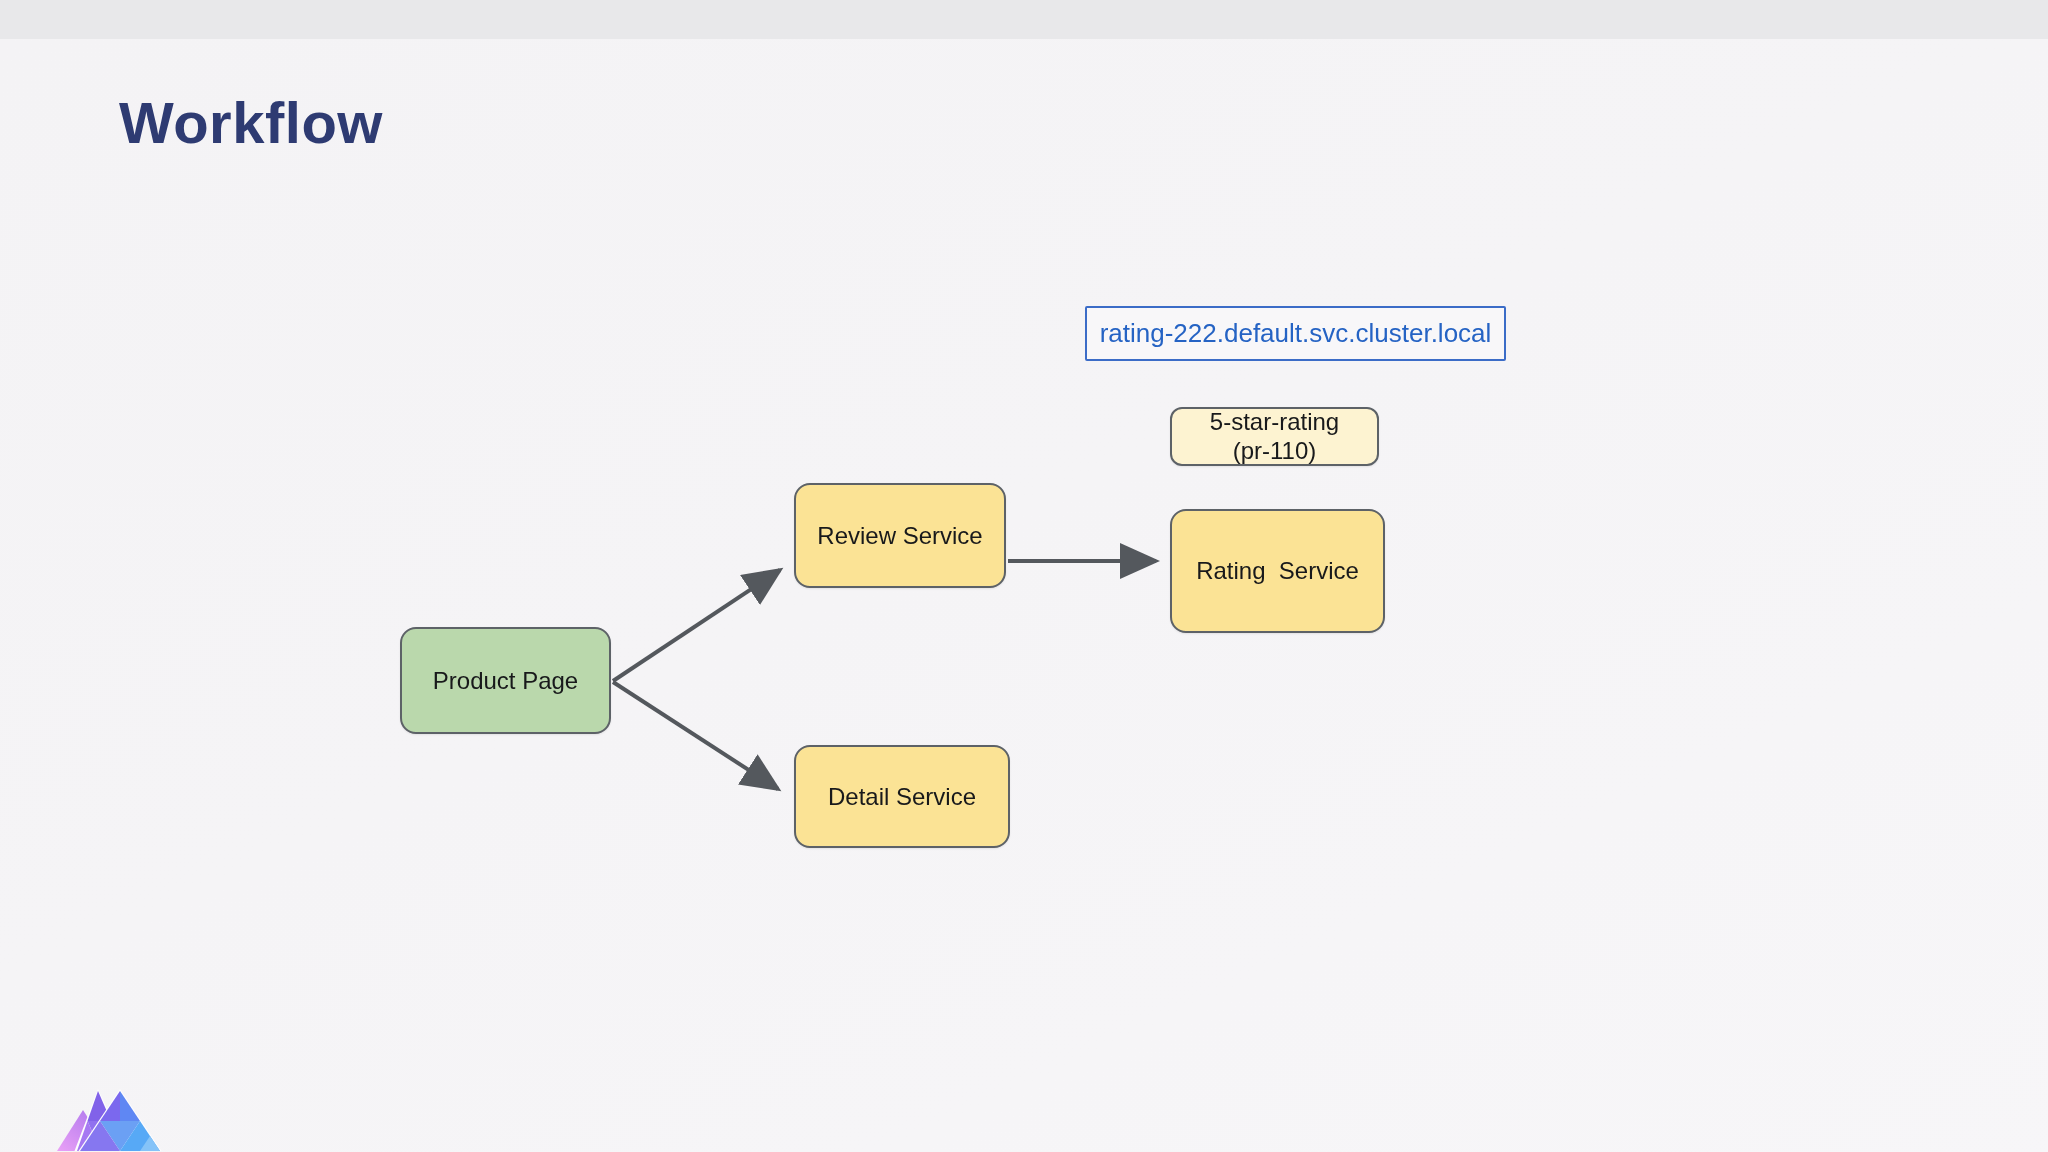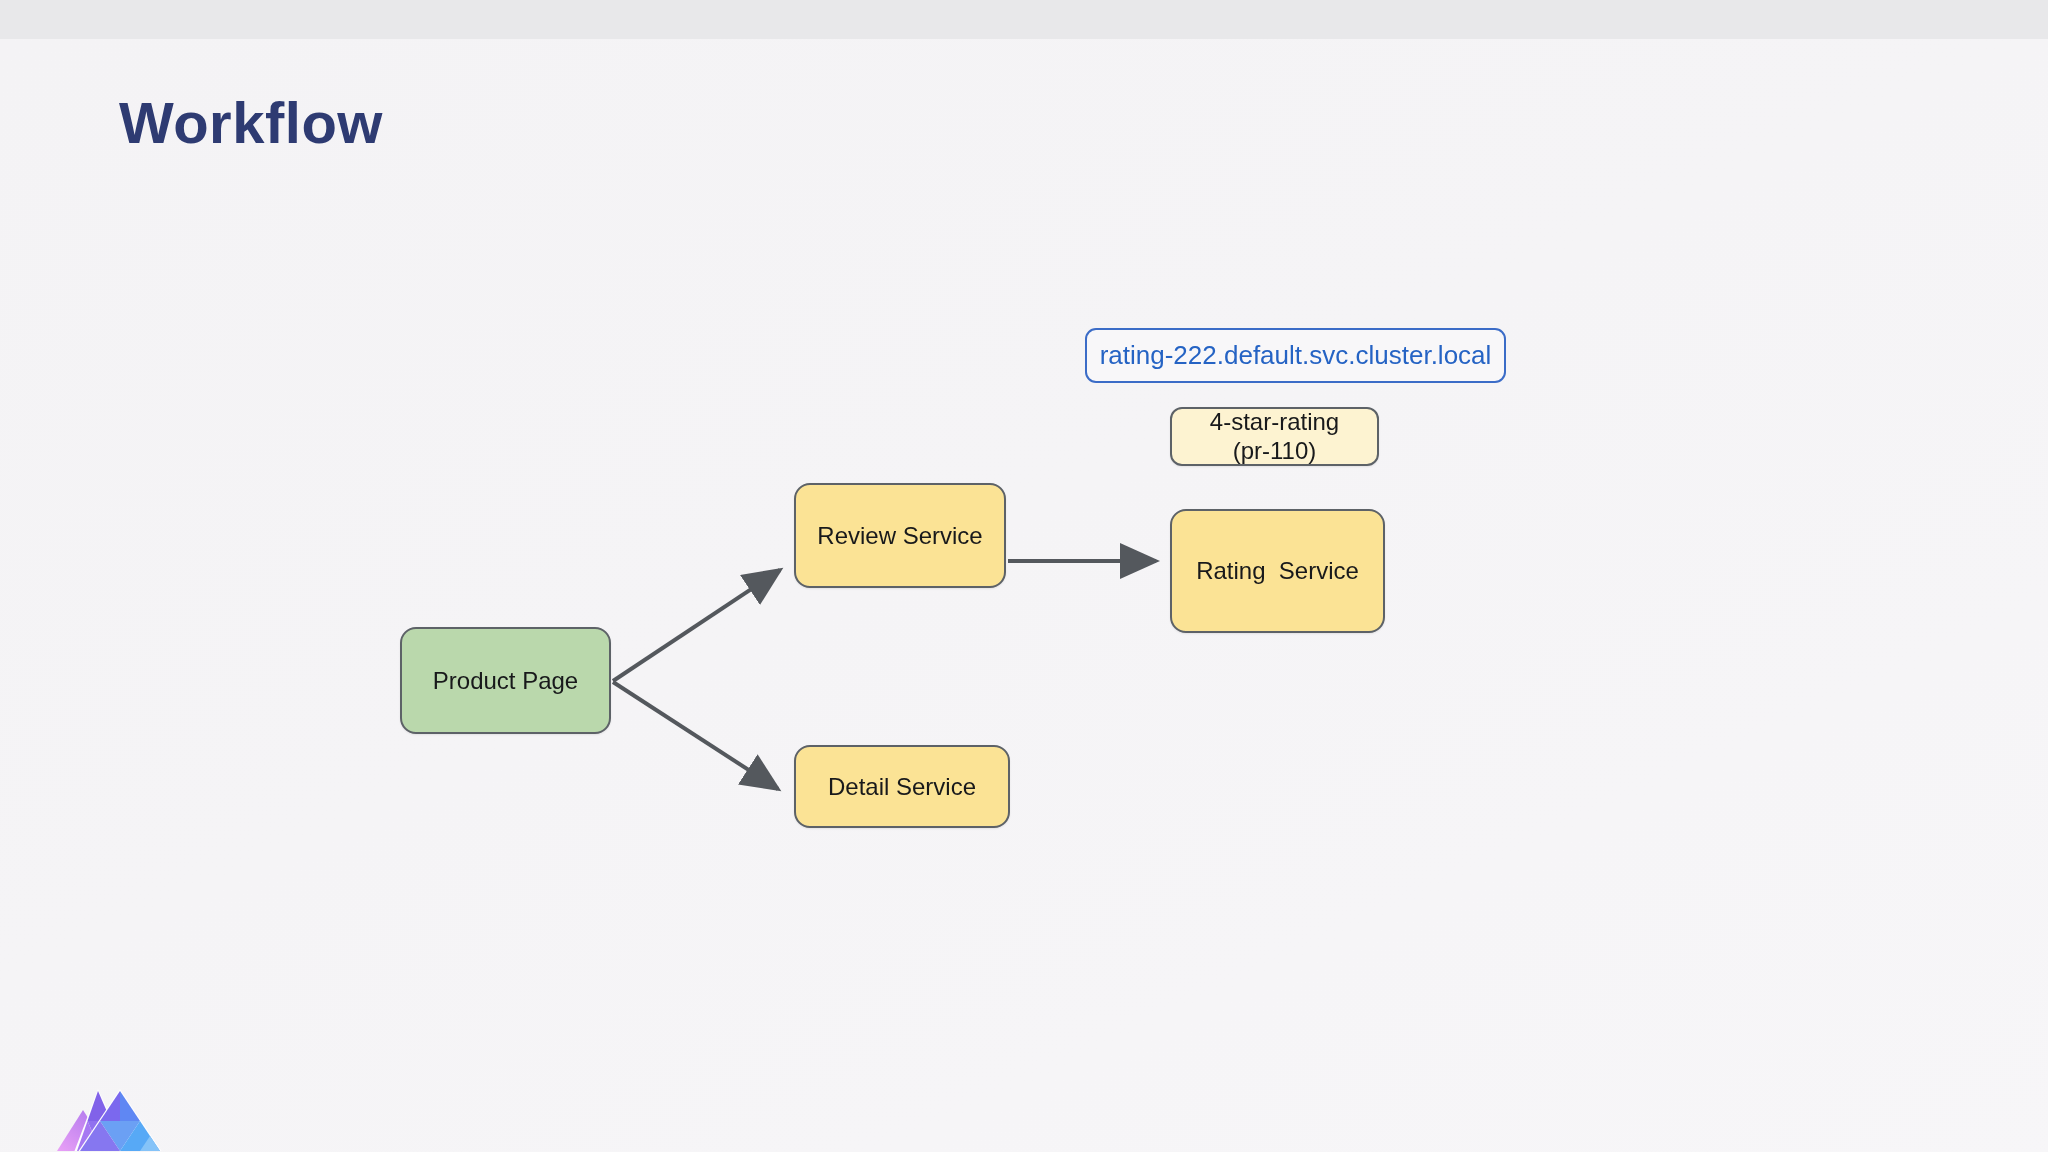--- a/index.html
+++ b/index.html
@@ -46,43 +46,43 @@
     align-items: center;
     justify-content: center;
     font-size: 24px;
     color: #18191b;
     box-shadow: 0 1px 2px rgba(0,0,0,0.08);
   }
   .node .label { white-space: pre; }
   .node-product  { left: 400px; top: 588px; width: 211px; height: 107px; background: #bad8ac; }
   .node-review   { left: 794px; top: 444px; width: 212px; height: 105px; background: #fbe395; }
   .node-rating   { left: 1170px; top: 470px; width: 215px; height: 124px; background: #fbe395; }
-  .node-detail   { left: 794px; top: 706px; width: 216px; height: 83px; background: #fbe395; }
+  .node-detail   { left: 794px; top: 706px; width: 216px; height: 103px; background: #fbe395; }
   .pr-badge {
     position: absolute;
     left: 1170px; top: 368px; width: 209px; height: 59px;
     box-sizing: border-box;
     background: #fdf3d1;
     border: 2.5px solid #5d6267;
     border-radius: 12px;
     display: flex;
     flex-direction: column;
     align-items: center;
     justify-content: center;
     font-size: 24px;
     line-height: 1.2;
     color: #18191b;
     box-shadow: 0 1px 2px rgba(0,0,0,0.08);
   }
   .url-box {
     position: absolute;
-    left: 1085px; top: 289px; width: 421px; height: 55px;
+    left: 1085px; top: 267px; width: 421px; height: 55px;
     box-sizing: border-box;
     border: 2.5px solid #3b6cc7;
-    border-radius: 11px;
+    border-radius: 2px;
     background: #f8f7f9;
     display: flex;
     align-items: center;
     justify-content: center;
     font-size: 26px;
     color: #2563c4;
   }
   .logo {
     position: absolute;
     left: 56px;
@@ -115,21 +115,21 @@
       <line x1="613" y1="642" x2="780" y2="531" stroke="#54585d" stroke-width="4" marker-end="url(#arrowhead)"></line>
       <line x1="613" y1="643" x2="778" y2="750" stroke="#54585d" stroke-width="4" marker-end="url(#arrowhead)"></line>
       <line x1="1008" y1="522" x2="1156" y2="522" stroke="#54585d" stroke-width="4" marker-end="url(#arrowhead)"></line>
     </svg>
 
     <div class="url-box">
       <span class="label">rating-222.default.svc.cluster.local</span>
     </div>
 
     <div class="pr-badge">
-      <span>4-star-rating</span>
+      <span>5-star-rating</span>
       <span>(pr-110)</span>
     </div>
 
     <div class="node node-product">
       <span class="label">Product Page</span>
     </div>
 
     <div class="node node-review">
       <span class="label">Review Service</span>
     </div>

